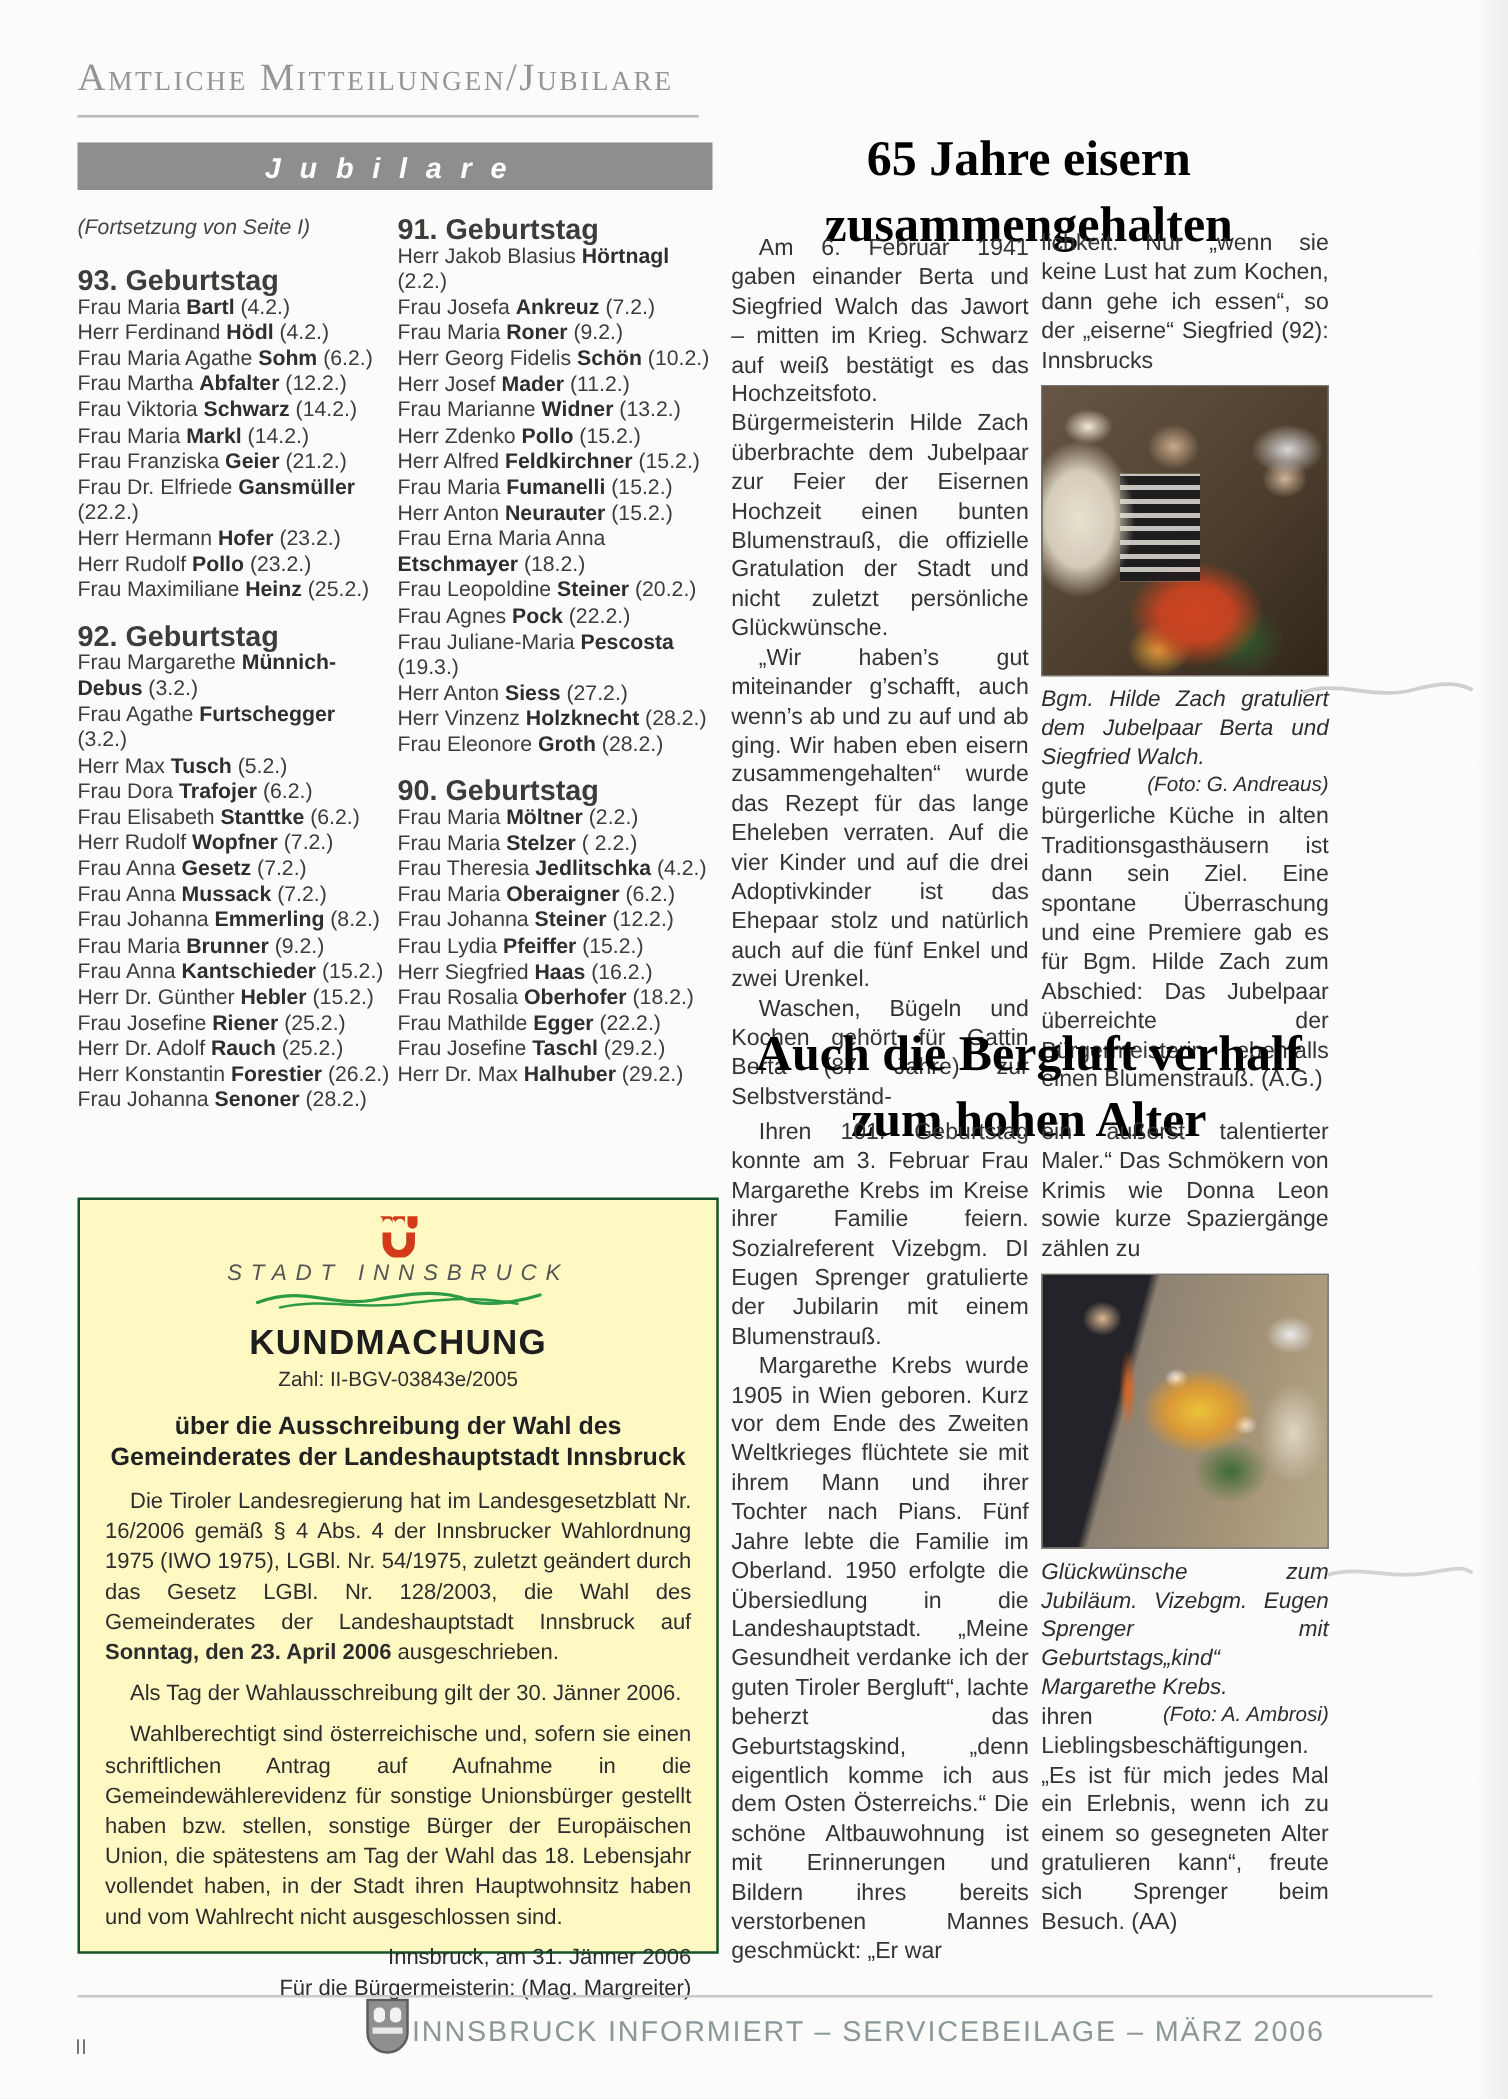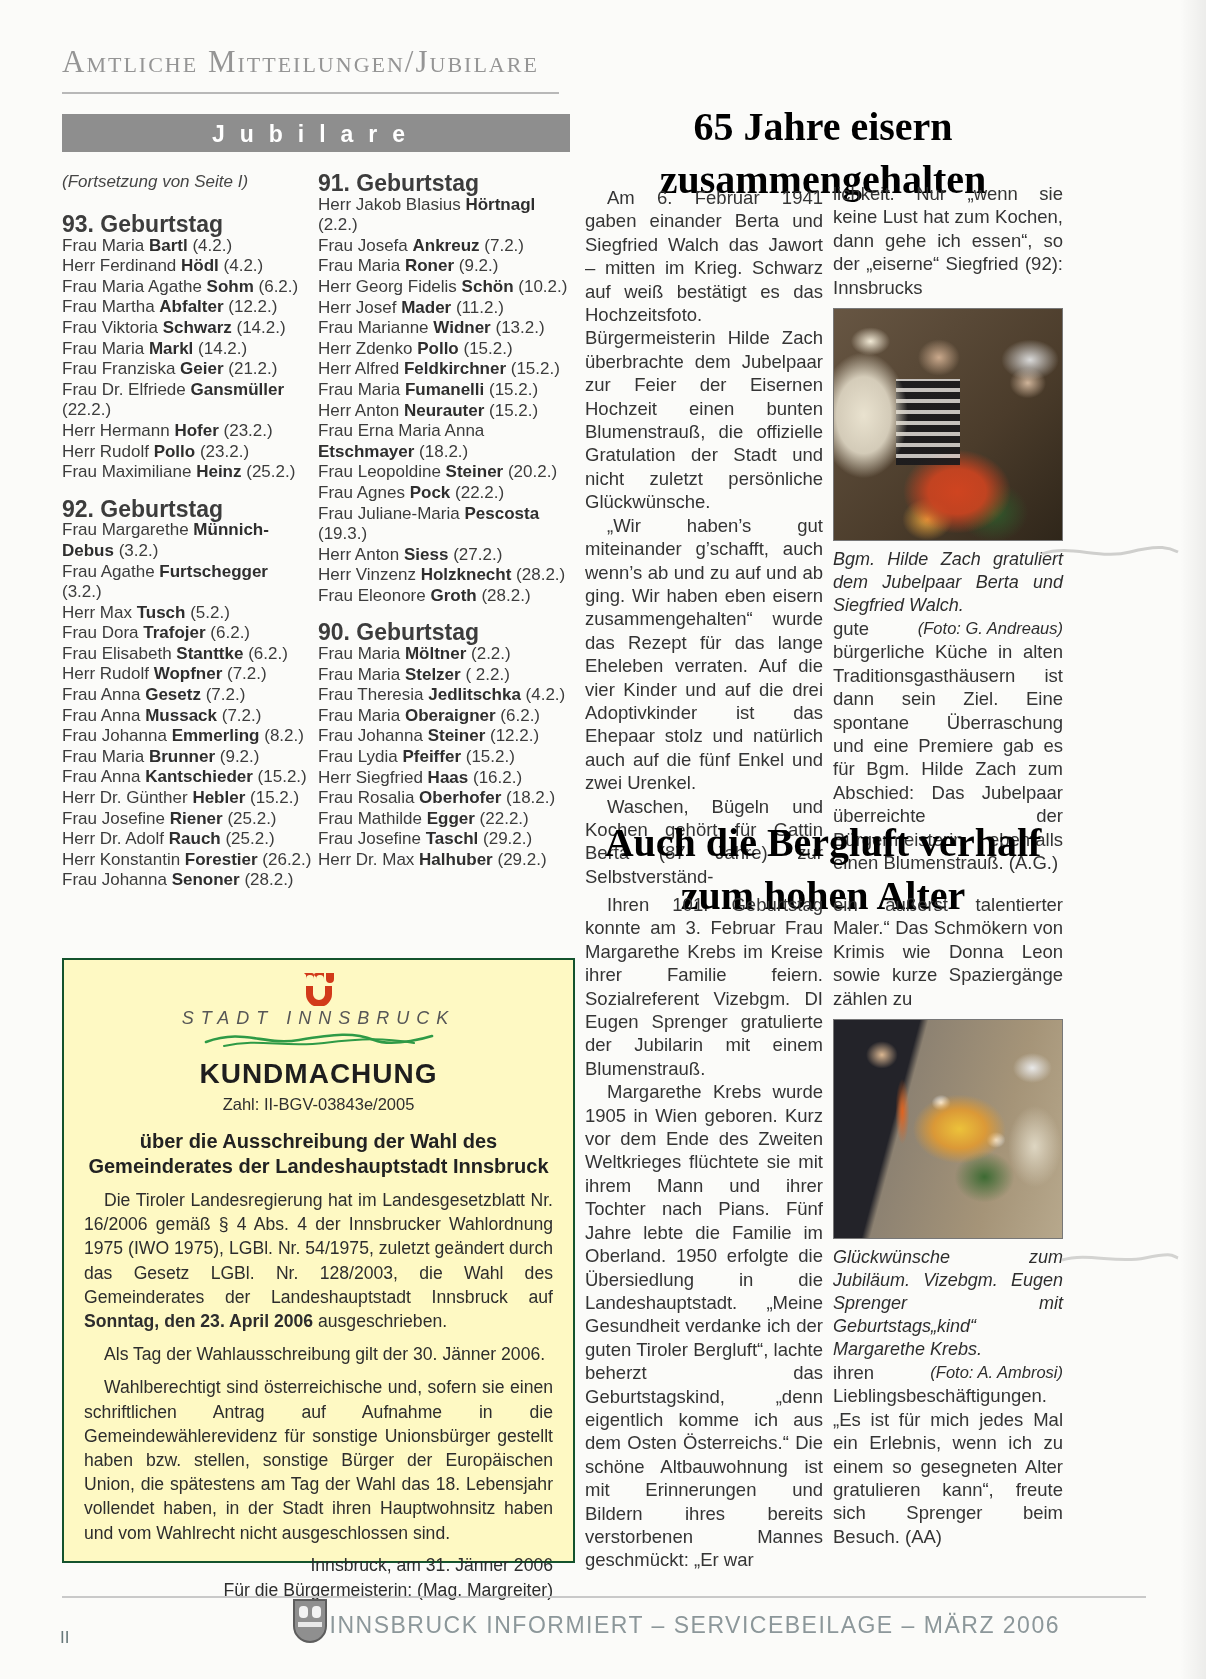--- a/index.html
+++ b/index.html
@@ -3,21 +3,21 @@
 <meta charset="utf-8">
 <style>
   html,body{margin:0;padding:0;background:#e9e9e7;}
   .page{position:relative;width:1206px;height:1679px;background:#fbfbf9;overflow:hidden;
         font-family:"Liberation Sans",sans-serif;color:#3a3a3a;}
   
   .kicker{position:absolute;left:62px;top:44px;font-family:"Liberation Serif",serif;
           font-variant:small-caps;font-size:31px;letter-spacing:2px;color:#959595;}
   .kicker-rule{position:absolute;left:62px;top:92px;width:497px;height:2px;background:#b8b8b8;}
   .jubilare-bar{position:absolute;left:62px;top:114px;width:508px;height:38px;background:#8e8e8e;
-          color:#fff;text-align:center;line-height:40px;font-size:23px;font-weight:bold;letter-spacing:15px;}
+          color:#fff;text-align:center;line-height:40px;font-size:23px;font-weight:bold;letter-spacing:15px;font-style:italic;}
   
   .note{position:absolute;left:62px;top:172px;font-style:italic;font-size:17px;color:#454545;}
   .list-col{position:absolute;font-size:17px;line-height:20.6px;color:#3c3c3c;}
   .col1{left:62px;top:214px;width:250px;}
   .col2{left:318px;top:173px;width:254px;}
   .group-heading{font-weight:bold;font-size:23px;margin:0 0 1px;}
   .group-heading + .entry{margin-top:0;}
   .list-col .group-heading:not(:first-child){margin-top:16px;}
   .entry b{font-weight:700;color:#2e2e2e;}
   

